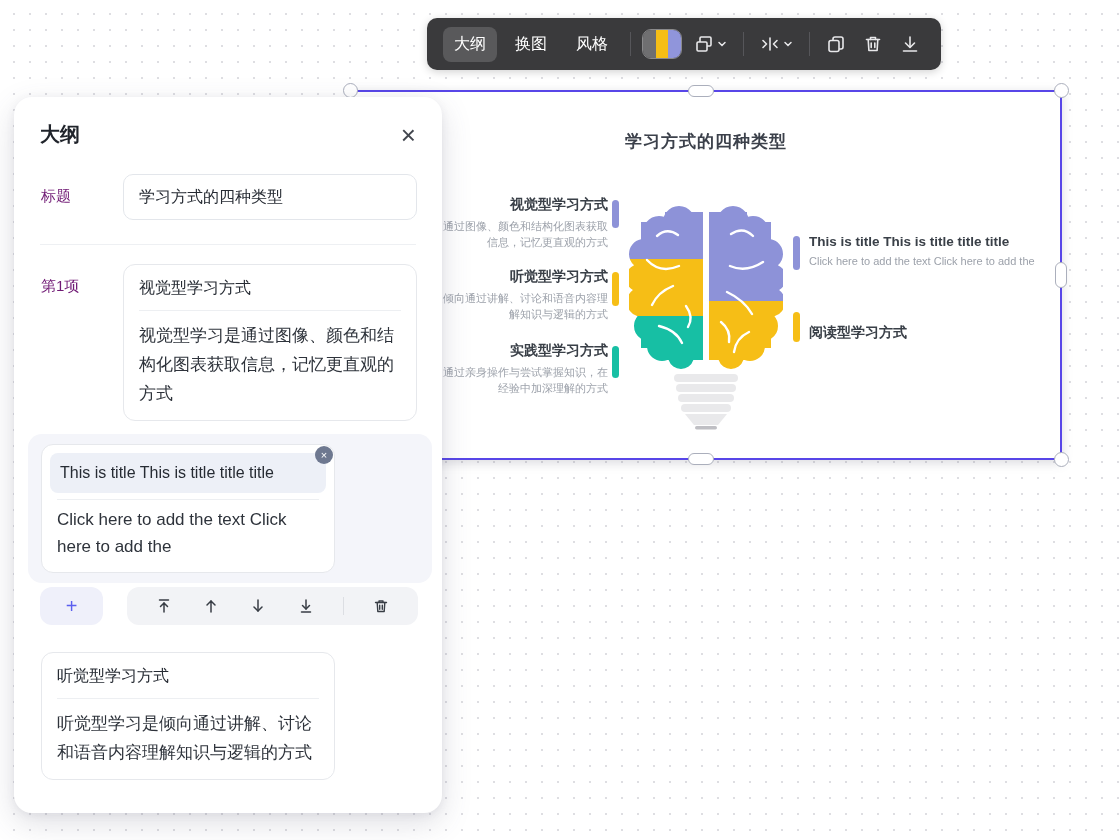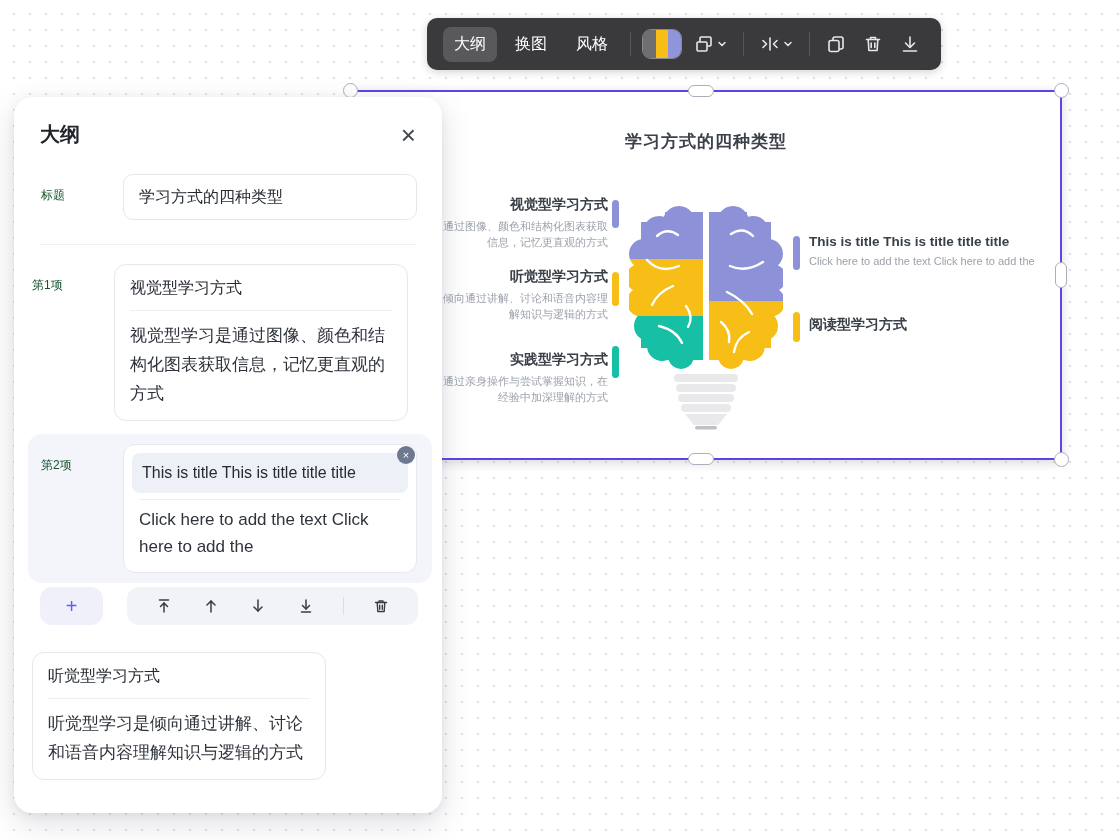--- a/index.html
+++ b/index.html
@@ -12,29 +12,29 @@
   
   .slide{position:absolute;left:350px;top:90px;width:712px;height:370px;background:#fff;
     border:2px solid #5846E8;box-sizing:border-box;z-index:1;
     box-shadow:0 3px 10px rgba(90,90,110,.22);}
   .slide-title{position:absolute;top:38px;left:0;right:0;text-align:center;
     font-size:17px;font-weight:bold;color:#3C414B;letter-spacing:1px;}
   .bar{position:absolute;width:7px;border-radius:4px;}
   .l-item{position:absolute;left:16px;width:240px;text-align:right;}
   .l-item .t{font-size:14px;font-weight:bold;color:#3A4048;}
   .l-item .d{margin-top:4px;font-size:11px;line-height:16px;color:#9CA1AA;}
-  .li1{top:104px}.li2{top:176px}.li3{top:259px}
+  .li1{top:104px}.li2{top:176px}.li3{top:250px}
   .b-l1{left:260px;top:108px;height:28px}
   .b-l2{left:260px;top:180px;height:34px}
   .b-l3{left:260px;top:254px;height:32px}
   .r-item{position:absolute;left:457px;text-align:left;}
   .r-item .t{font-size:13.5px;font-weight:bold;color:#3A4048;white-space:nowrap;}
   .r-item .d{margin-top:4px;font-size:11px;line-height:16px;color:#9CA1AA;}
   .r1{top:142px}.r1 .d{white-space:nowrap}
-  .r2{top:224px}.r2 .t{font-size:14px}.r2 .d{width:232px}
+  .r2{top:232px}.r2 .t{font-size:14px}.r2 .d{width:232px}
   .b-r1{left:441px;top:144px;height:34px}
   .b-r2{left:441px;top:220px;height:30px}
   .brain{position:absolute;left:277px;top:112px;}
 
   
   .h-circle{position:absolute;width:15px;height:15px;border-radius:50%;background:#fff;
     border:1.5px solid #ABAFBC;box-sizing:border-box;z-index:2;}
   .h-pill{position:absolute;background:#fff;border:1.5px solid #ABAFBC;border-radius:7px;
     box-sizing:border-box;z-index:2;}
   .h-tl{left:343px;top:83px}.h-tr{left:1054px;top:83px}.h-br{left:1054px;top:452px}
@@ -58,25 +58,25 @@
   svg.ic{display:block;}
 
   
   .panel{position:absolute;left:14px;top:97px;width:428px;height:716px;background:#fff;
     border-radius:18px;box-shadow:0 10px 30px rgba(80,80,105,.18),0 2px 8px rgba(80,80,105,.08);
     z-index:5;overflow:hidden;}
   .p-head{display:flex;justify-content:space-between;align-items:center;padding:24px 26px 0;}
   .p-title{font-size:20px;font-weight:bold;color:#20242B;}
   .p-close{background:none;border:none;font-size:26px;line-height:22px;color:#42464E;cursor:pointer;padding:0;}
   .field-row{display:flex;margin-top:26px;padding-left:27px;}
-  .row-label{width:82px;padding-top:13px;font-size:12px;color:#14532d;flex:none;}
+  .row-label{width:82px;padding-top:13px;font-size:15px;color:#701a75;flex:none;}
   .f-input{width:294px;box-sizing:border-box;border:1px solid #E3E6EB;border-radius:10px;
     padding:13px 15px;font-size:16px;color:#262B33;font-family:inherit;outline:none;background:#fff;}
   .p-div{height:1px;background:#EEF0F3;margin:24px 26px 0;}
-  .row{display:flex;padding-left:10px;margin-top:19px;margin-left:8px;}
+  .row{display:flex;padding-left:27px;margin-top:19px;}
   .card{width:294px;box-sizing:border-box;background:#fff;border:1px solid #E6E8EC;border-radius:12px;}
   .card-title{padding:13px 15px 11px;font-size:16px;color:#262B33;}
   .card-hr{height:1px;background:#EDEFF2;margin:0 15px;}
   .card-desc{padding:10px 15px 12px;font-size:17px;line-height:29px;color:#2E333B;}
   .sel-wrap{margin:13px 10px 0 14px;background:#F4F5FA;border-radius:14px;
     padding:10px 0 10px 13px;display:flex;}
   .title-area{position:relative;margin:8px 8px 6px;background:#EDF0F7;border-radius:8px;
     padding:8px 10px;font-size:16px;line-height:24px;color:#262B33;}
   .x-badge{position:absolute;top:-7px;right:-7px;width:18px;height:18px;border-radius:50%;
     background:#6E7890;color:#fff;font-size:11px;line-height:18px;text-align:center;cursor:pointer;}
@@ -268,21 +268,20 @@
     <div class="row">
       <div class="row-label">第1项</div>
       <div class="card">
         <div class="card-title">视觉型学习方式</div>
         <div class="card-hr"></div>
         <div class="card-desc">视觉型学习是通过图像、颜色和结构化图表获取信息，记忆更直观的方式</div>
       </div>
     </div>
 
     <div class="sel-wrap">
-      <div class="row-label">第2项</div>
       <div class="card">
         <div class="title-area">
           <span>This is title This is title title title</span>
           <span class="x-badge">×</span>
         </div>
         <div class="card-hr"></div>
         <div class="card-desc en">Click here to add the text Click here to add the</div>
       </div>
     </div>
 

